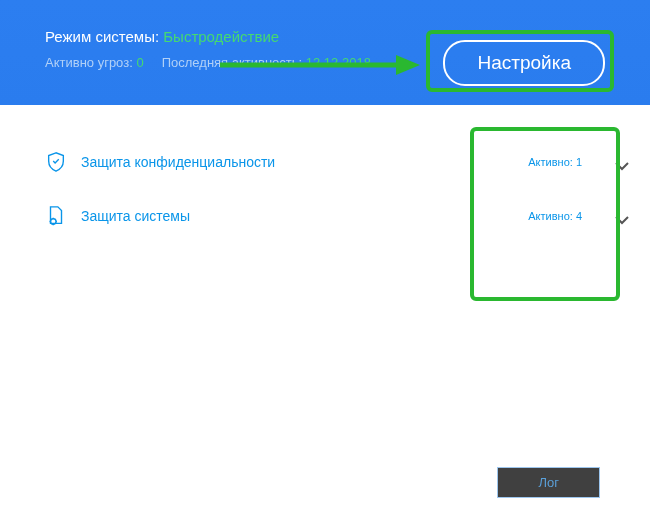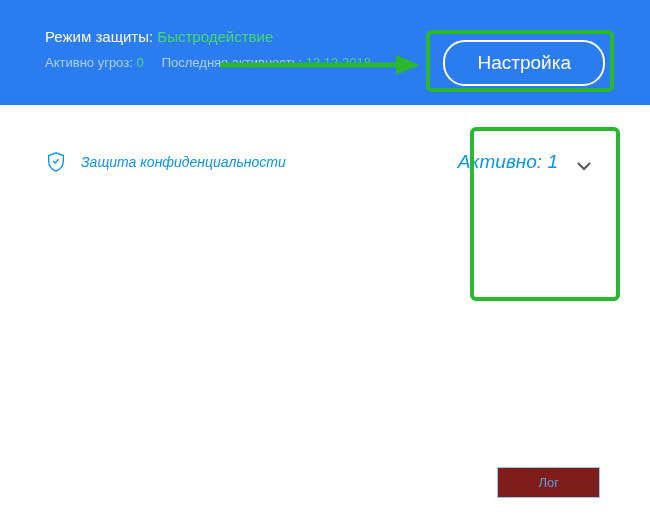--- a/index.html
+++ b/index.html
@@ -62,45 +62,44 @@
     .arrow {
       position: absolute;
       right: 230px;
       top: 53px;
       pointer-events: none;
     }
     .arrow svg {
       display: block;
     }
     .content {
-      padding: 30px 58px 0 45px;
+      padding: 30px 20px 0 45px;
       position: relative;
-      font-style: italic;
     }
     .protect-row {
       display: flex;
       align-items: center;
       padding: 16px 0;
       position: relative;
     }
     .row-icon {
       width: 22px;
       height: 22px;
       margin-right: 14px;
       flex-shrink: 0;
     }
     .row-label {
       color: #0a95e9;
       font-size: 14px;
       flex: 1;
     }
     .row-status {
       color: #0a95e9;
-      font-size: 19px;
-      margin-right: 18px;
+      font-size: 11px;
+      margin-right: 32px;
     }
     .chevron {
       width: 16px;
       height: 10px;
       flex-shrink: 0;
     }
     .highlight-box-status {
       position: absolute;
       right: 30px;
       top: 22px;
@@ -110,33 +109,33 @@
       border-radius: 6px;
       pointer-events: none;
     }
     .footer {
       position: absolute;
       bottom: 20px;
       right: 50px;
     }
     .log-btn {
       border: 1px solid #9dc6ee;
-      background: #7f1d1d;
+      background: #404040;
       color: #5a9fd8;
       font-size: 13px;
       padding: 7px 40px;
       cursor: pointer;
     }
   </style>
 </head>
 <body>
 
 <div class="header">
   <div class="mode-line">
-    <span class="mode-label">Режим защиты: </span><span class="mode-value">Быстродействие</span>
+    <span class="mode-label">Режим системы: </span><span class="mode-value">Быстродействие</span>
   </div>
   <div class="stats-line">
     <span>Активно угроз: </span><span class="stats-value">0</span>
     &nbsp;&nbsp;&nbsp;
     <span>Последняя активность: </span><span class="stats-value">12.12.2018</span>
   </div>
   <button class="settings-btn">Настройка</button>
   <div class="highlight-box-btn"></div>
   <div class="arrow">
     <svg width="200" height="24" viewBox="0 0 200 24">
@@ -160,19 +159,37 @@
       <span>Активно: </span><span>1</span>
     </span>
     <span class="chevron">
       <svg viewBox="0 0 16 10" fill="none" stroke="#555" stroke-width="2">
         <path d="M2 2 L8 8 L14 2"></path>
       </svg>
     </span>
   </div>
 
 
+  <div class="protect-row">
+    <span class="row-icon">
+      <svg viewBox="0 0 24 24" fill="none" stroke="#0a95e9" stroke-width="1.5">
+        <path d="M6 2 L14 2 L18 6 L18 20 L6 20 Z"></path>
+        <circle cx="9" cy="18" r="3"></circle>
+        <path d="M9 15 L9 14 M9 22 L9 21 M6 18 L5 18 M13 18 L12 18"></path>
+      </svg>
+    </span>
+    <span class="row-label">Защита системы</span>
+    <span class="row-status">
+      <span>Активно: </span><span>4</span>
+    </span>
+    <span class="chevron">
+      <svg viewBox="0 0 16 10" fill="none" stroke="#555" stroke-width="2">
+        <path d="M2 2 L8 8 L14 2"></path>
+      </svg>
+    </span>
+  </div>
 
   <div class="highlight-box-status"></div>
 </div>
 
 <div class="footer">
   <button class="log-btn">Лог</button>
 </div>
 
 </body></html>

